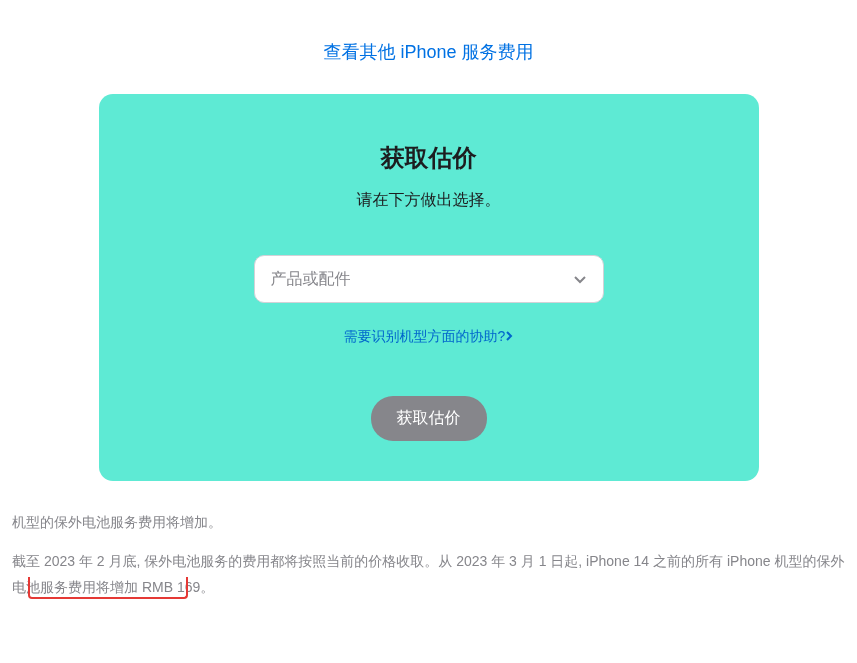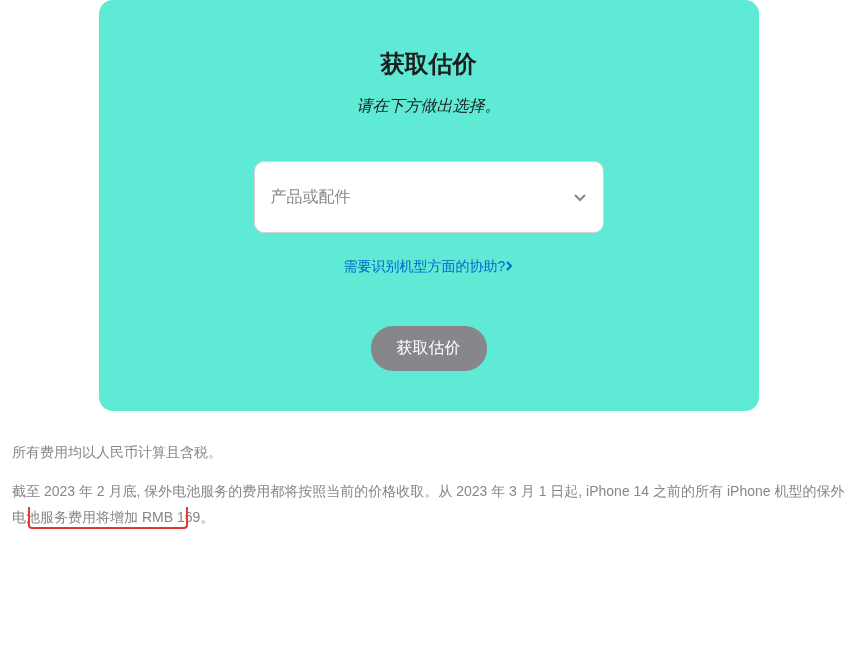--- a/index.html
+++ b/index.html
@@ -32,30 +32,29 @@
     .card-title {
       font-size: 24px;
       font-weight: 600;
       color: #1d1d1f;
       margin-bottom: 16px;
     }
     .card-subtitle {
       font-size: 16px;
       color: #1d1d1f;
       margin-bottom: 44px;
-      font-style: italic;
     }
     .select-wrap {
       width: 350px;
       margin: 0 auto 24px auto;
       position: relative;
     }
     .select-ctrl {
       width: 100%;
-      height: 72px;
+      height: 48px;
       border: 1px solid #d2d2d7;
       border-radius: 10px;
       background: #fff;
       text-align: left;
       padding: 0 40px 0 16px;
       font-size: 16px;
       color: #86868b;
       cursor: pointer;
       position: relative;
       display: flex;
@@ -113,20 +112,23 @@
       border: 2px solid #e53935;
       border-top: none;
       border-radius: 0 0 4px 4px;
       pointer-events: none;
     }
   </style>
 </head>
 <body>
 
 <div class="page">
+  <div class="top-link">
+    <a href="#">查看其他 iPhone 服务费用</a>
+  </div>
 
   <div class="card">
     <div class="card-title">获取估价</div>
     <div class="card-subtitle">请在下方做出选择。</div>
 
     <div class="select-wrap">
       <div class="select-ctrl">
         <span>产品或配件</span>
         <span class="chevron">
           <svg viewBox="0 0 14 14">
@@ -143,16 +145,16 @@
         <svg viewBox="0 0 8 12">
             <polyline points="2,2 6,6 2,10"></polyline>
           </svg>
       </span>
     </a>
     <br>
     <button class="submit-btn">获取估价</button>
   </div>
 
   <div class="footer">
-    <p>所有费用均以人民币计算且含税。</p>
+    <p>机型的保外电池服务费用将增加。</p>
     <p class="highlight">截至 2023 年 2 月底, 保外电池服务的费用都将按照当前的价格收取。从 2023 年 3 月 1 日起, iPhone 14 之前的所有 iPhone 机型的保外电池服务费用将增加 RMB 169。</p>
   </div>
 </div>
 
 </body></html>

